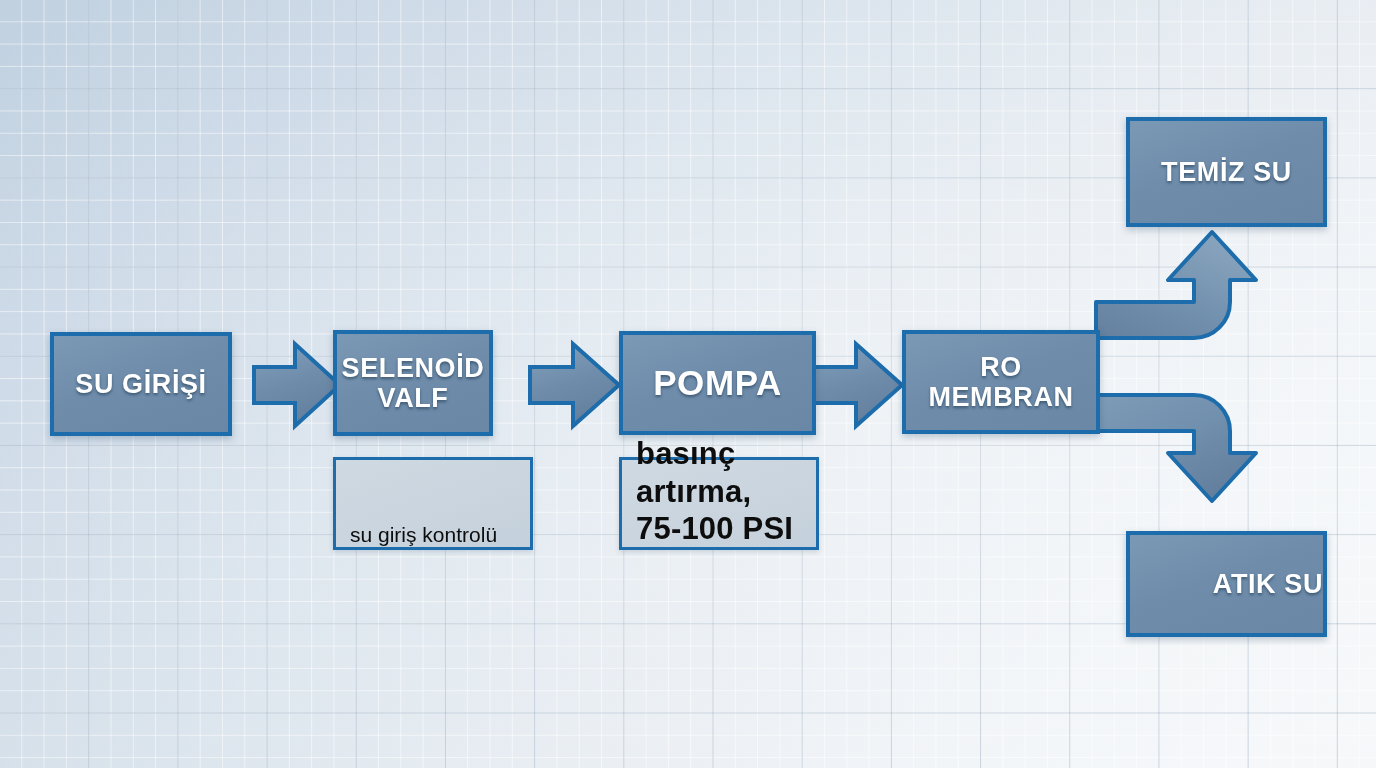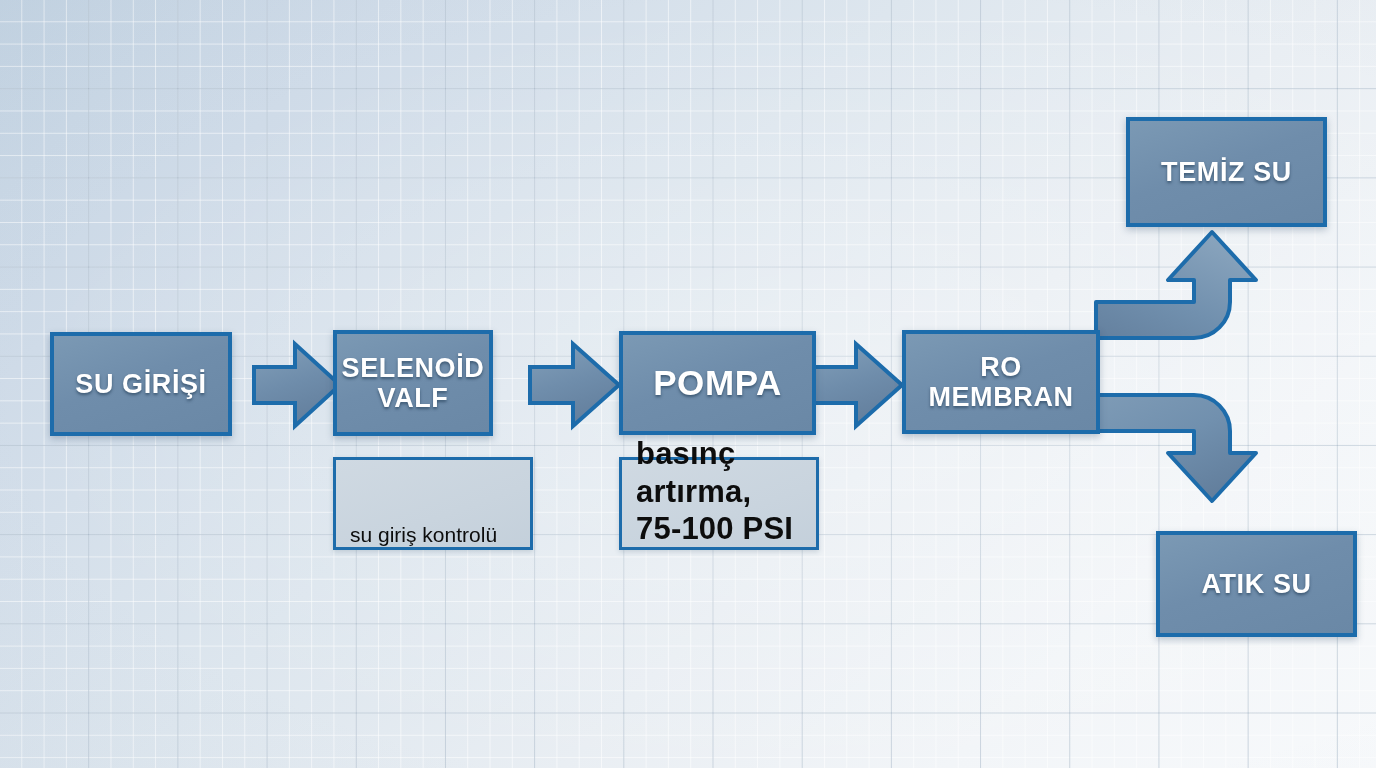--- a/index.html
+++ b/index.html
@@ -185,21 +185,21 @@
 
   <div class="box" style="left:902px; top:330px; width:198px; height:104px; font-size:27px;">
     <span>RO
 MEMBRAN</span>
   </div>
 
   <div class="box" style="left:1126px; top:117px; width:201px; height:110px; font-size:27px;">
     <span>TEMİZ SU</span>
   </div>
 
-  <div class="box" style="left:1156px; top:531px; width:201px; height:106px; font-size:27px;">
+  <div class="box" style="left:1126px; top:531px; width:201px; height:106px; font-size:27px;justify-content:flex-end;">
     <span>ATIK SU</span>
   </div>
 
   <div class="note regular" style="left:333px; top:457px; width:200px; height:93px;">
     <span>su giriş kontrolü</span>
   </div>
 
   <div class="note bold" style="left:619px; top:457px; width:200px; height:93px;">
     <span>basınç artırma,
 75-100 PSI</span>

